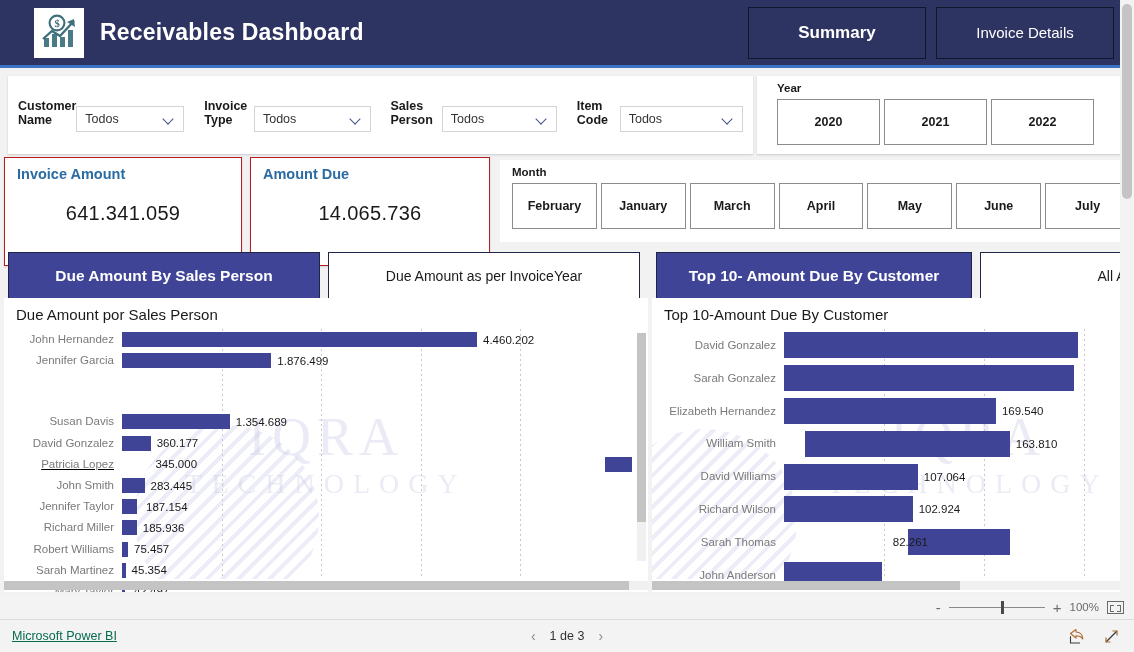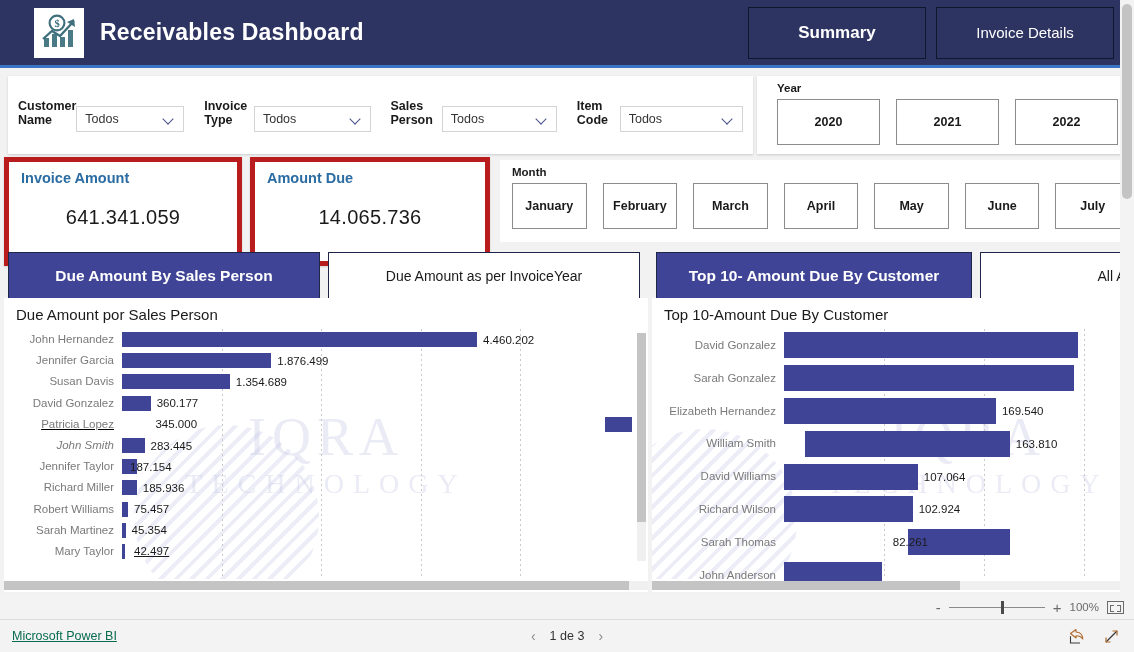--- a/index.html
+++ b/index.html
@@ -60,33 +60,33 @@
     transform: rotate(45deg);
   }
 
   
   .year-card {
     position: absolute; left: 757px; top: 76px; width: 365px; height: 78px;
     background: #ffffff; box-shadow: 0 1px 2px rgba(0,0,0,.16);
     padding: 6px 0 0 20px;
   }
   .slicer-title { font-size: 11.5px; color: #1a1a1a; font-weight: bold; margin-bottom: 5px; }
-  .chip-row { display: flex; gap: 12px; }
+  .chip-row { display: flex; gap: 0; }
   .chip {
     border: 1px solid #8c8c8c; background:#fff;
     height: 46px; display: flex; align-items: center; justify-content: center;
     font-size: 12.5px; font-weight: bold; color:#1a1a1a; cursor: pointer;
     margin-right: 4px;
   }
   .year-chip { width: 103px; }
 
   
   .kpi {
     position: absolute; top: 157px; height: 109px;
-    background: #ffffff; border: 5px solid #b91c1c; box-shadow: 0 1px 2px rgba(0,0,0,.13);
+    background: #ffffff; border: 1px solid #b91c1c; box-shadow: 0 1px 2px rgba(0,0,0,.13);
     padding: 8px 12px;
   }
   #kpi-invoice { left: 4px; width: 238px; }
   #kpi-due { left: 250px; width: 240px; }
   .kpi-title { font-size: 14.5px; color: #2b6ca3; font-weight: bold; }
   .kpi-value { font-size: 20px; color: #1a1a1a; text-align: center; margin-top: 20px; letter-spacing: .3px; }
 
   
   .month-card {
     position: absolute; left: 500px; top: 160px; width: 634px; height: 82px;
@@ -276,22 +276,22 @@
     <div class="kpi-value">641.341.059</div>
   </div>
   <div class="kpi" id="kpi-due">
     <div class="kpi-title">Amount Due</div>
     <div class="kpi-value">14.065.736</div>
   </div>
 
   <div class="month-card">
     <div class="slicer-title">Month</div>
     <div class="chip-row">
+      <div class="chip month-chip">February</div>
       <div class="chip month-chip">January</div>
-      <div class="chip month-chip">February</div>
       <div class="chip month-chip">March</div>
       <div class="chip month-chip">April</div>
       <div class="chip month-chip">May</div>
       <div class="chip month-chip">June</div>
       <div class="chip month-chip">July</div>
     </div>
   </div>
 
   <div class="vis-tabs" id="vis-tabs-left">
     <div class="vis-tab active" id="vt-left-0">Due Amount By Sales Person</div>
@@ -324,21 +324,21 @@
               <div class="bar-val" style="left: 355.032px;">4.460.202</div>
             </div>
           </div>
           <div class="bar-row" style="height: 21.2px;">
             <div class="bar-cat" style="line-height: 21.2px;">Jennifer Garcia</div>
             <div class="bar-wrap" style="height: 15px;">
               <div class="bar" style="width: 149.369px;"></div>
               <div class="bar-val" style="left: 149.369px;">1.876.499</div>
             </div>
           </div>
-          <div class="bar-row" style="height: 21.2px;">
+          <div class="bar-row" style="height: 21.2px; margin-top: 40px;">
             <div class="bar-cat" style="line-height: 21.2px;">Susan Davis</div>
             <div class="bar-wrap" style="height: 15px;">
               <div class="bar" style="width: 107.833px;"></div>
               <div class="bar-val" style="left: 107.833px;">1.354.689</div>
             </div>
           </div>
           <div class="bar-row" style="height: 21.2px;">
             <div class="bar-cat" style="line-height: 21.2px;">David Gonzalez</div>
             <div class="bar-wrap" style="height: 15px;">
               <div class="bar" style="width: 28.6701px;"></div>
@@ -346,31 +346,31 @@
             </div>
           </div>
           <div class="bar-row" style="height: 21.2px; text-decoration: underline;">
             <div class="bar-cat" style="line-height: 21.2px;">Patricia Lopez</div>
             <div class="bar-wrap" style="height: 15px; justify-content: flex-end;">
               <div class="bar" style="width: 27.462px;"></div>
               <div class="bar-val" style="left: 27.462px;">345.000</div>
             </div>
           </div>
           <div class="bar-row" style="height: 21.2px;">
-            <div class="bar-cat" style="line-height: 21.2px; font-style: italic;">John Smith</div>
+            <div class="bar-cat" style="line-height: 21.2px;">John Smith</div>
             <div class="bar-wrap" style="height: 15px;">
               <div class="bar" style="width: 22.5622px;"></div>
               <div class="bar-val" style="left: 22.5622px;">283.445</div>
             </div>
           </div>
           <div class="bar-row" style="height: 21.2px;">
             <div class="bar-cat" style="line-height: 21.2px;">Jennifer Taylor</div>
             <div class="bar-wrap" style="height: 15px;">
               <div class="bar" style="width: 14.8975px;"></div>
-              <div class="bar-val" style="left: 2px;">187.154</div>
+              <div class="bar-val" style="left: 18px;">187.154</div>
             </div>
           </div>
           <div class="bar-row" style="height: 21.2px;">
             <div class="bar-cat" style="line-height: 21.2px;">Richard Miller</div>
             <div class="bar-wrap" style="height: 15px;">
               <div class="bar" style="width: 14.8005px;"></div>
               <div class="bar-val" style="left: 14.8005px;">185.936</div>
             </div>
           </div>
           <div class="bar-row" style="height: 21.2px;">

